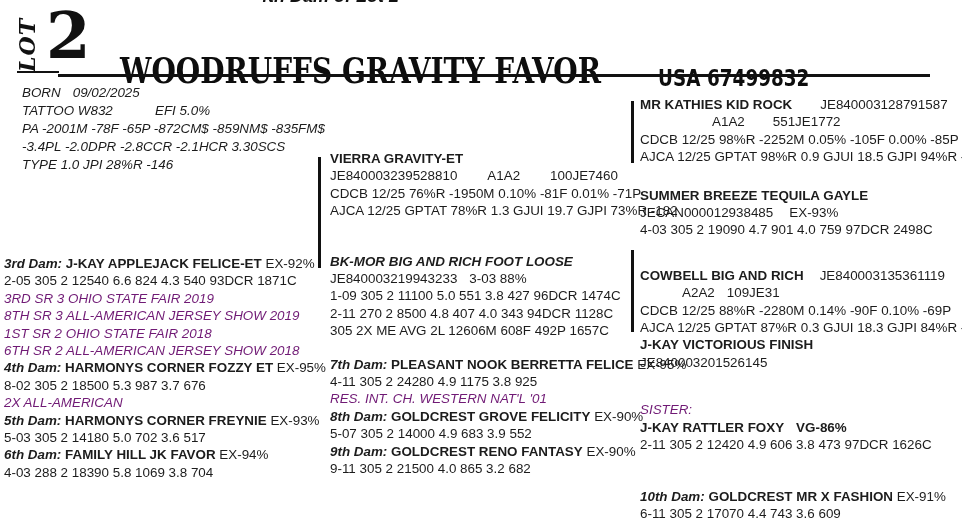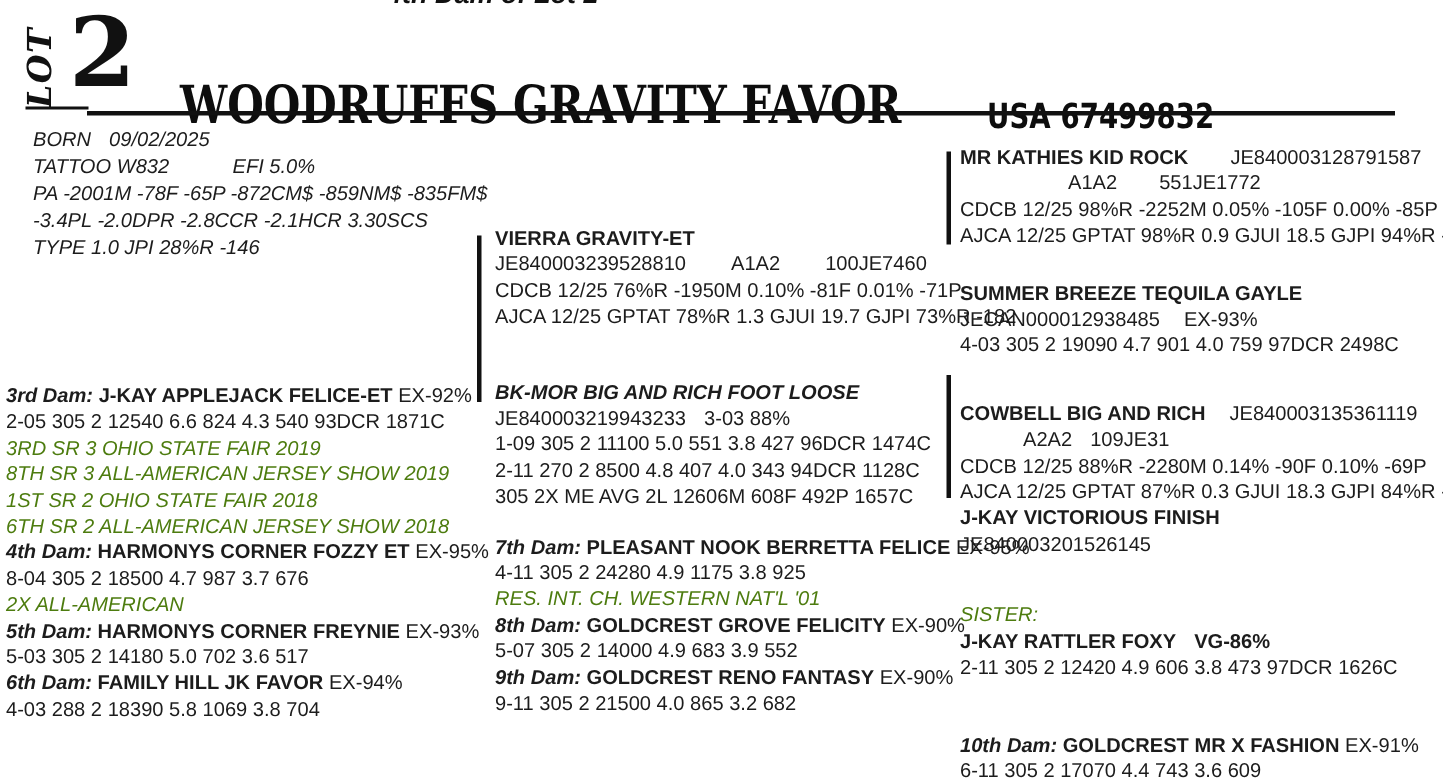--- a/index.html
+++ b/index.html
@@ -3,21 +3,21 @@
 <meta charset="utf-8">
 <style>
   html,body{margin:0;padding:0;background:#fff;}
   .page{
     position:relative;width:962px;height:522px;background:#ffffff;overflow:hidden;
     font-family:"Liberation Sans",sans-serif;color:#1c1c1c;
   }
   .ln{white-space:nowrap;line-height:17.4px;font-size:13.4px;}
   .b{font-weight:bold;}
   .bi{font-weight:bold;font-style:italic;}
-  .it{font-style:italic;color:#4d7c0f;}
+  .it{font-style:italic;color:#701a75;}
   .top-note{
     position:absolute;top:-14px;left:258px;font-size:18px;font-weight:bold;font-style:italic;
     white-space:nowrap;color:#111;
   }
   .lot-word{
     position:absolute;left:14px;top:10px;width:64px;height:26px;
     transform:rotate(-90deg) translateX(-62px);transform-origin:left top;
     font-family:"DejaVu Serif",serif;font-weight:bold;font-style:italic;font-size:22px;
     letter-spacing:1px;color:#111;
   }
@@ -97,21 +97,21 @@
   <div class="bracket b-r2"></div>
 
   <div class="col col-left">
     <div class="ln"><span class="bi">3rd Dam:</span> <span class="b">J-KAY APPLEJACK FELICE-ET</span> <span>EX-92%</span></div>
     <div class="ln">2-05 305 2 12540 6.6 824 4.3 540 93DCR 1871C</div>
     <div class="ln it">3RD SR 3 OHIO STATE FAIR 2019</div>
     <div class="ln it">8TH SR 3 ALL-AMERICAN JERSEY SHOW 2019</div>
     <div class="ln it">1ST SR 2 OHIO STATE FAIR 2018</div>
     <div class="ln it">6TH SR 2 ALL-AMERICAN JERSEY SHOW 2018</div>
     <div class="ln"><span class="bi">4th Dam:</span> <span class="b">HARMONYS CORNER FOZZY ET</span> <span>EX-95%</span></div>
-    <div class="ln">8-04 305 2 18500 4.7 987 3.7 676</div>
+    <div class="ln">8-02 305 2 18500 5.3 987 3.7 676</div>
     <div class="ln it">2X ALL-AMERICAN</div>
     <div class="ln"><span class="bi">5th Dam:</span> <span class="b">HARMONYS CORNER FREYNIE</span> <span>EX-93%</span></div>
     <div class="ln">5-03 305 2 14180 5.0 702 3.6 517</div>
     <div class="ln"><span class="bi">6th Dam:</span> <span class="b">FAMILY HILL JK FAVOR</span> <span>EX-94%</span></div>
     <div class="ln">4-03 288 2 18390 5.8 1069 3.8 704</div>
   </div>
 
   <div class="col col-mid">
     <div class="ln b">VIERRA GRAVITY-ET</div>
     <div class="ln"><span>JE840003239528810</span><span class="g30">A1A2</span><span class="g30">100JE7460</span></div>

